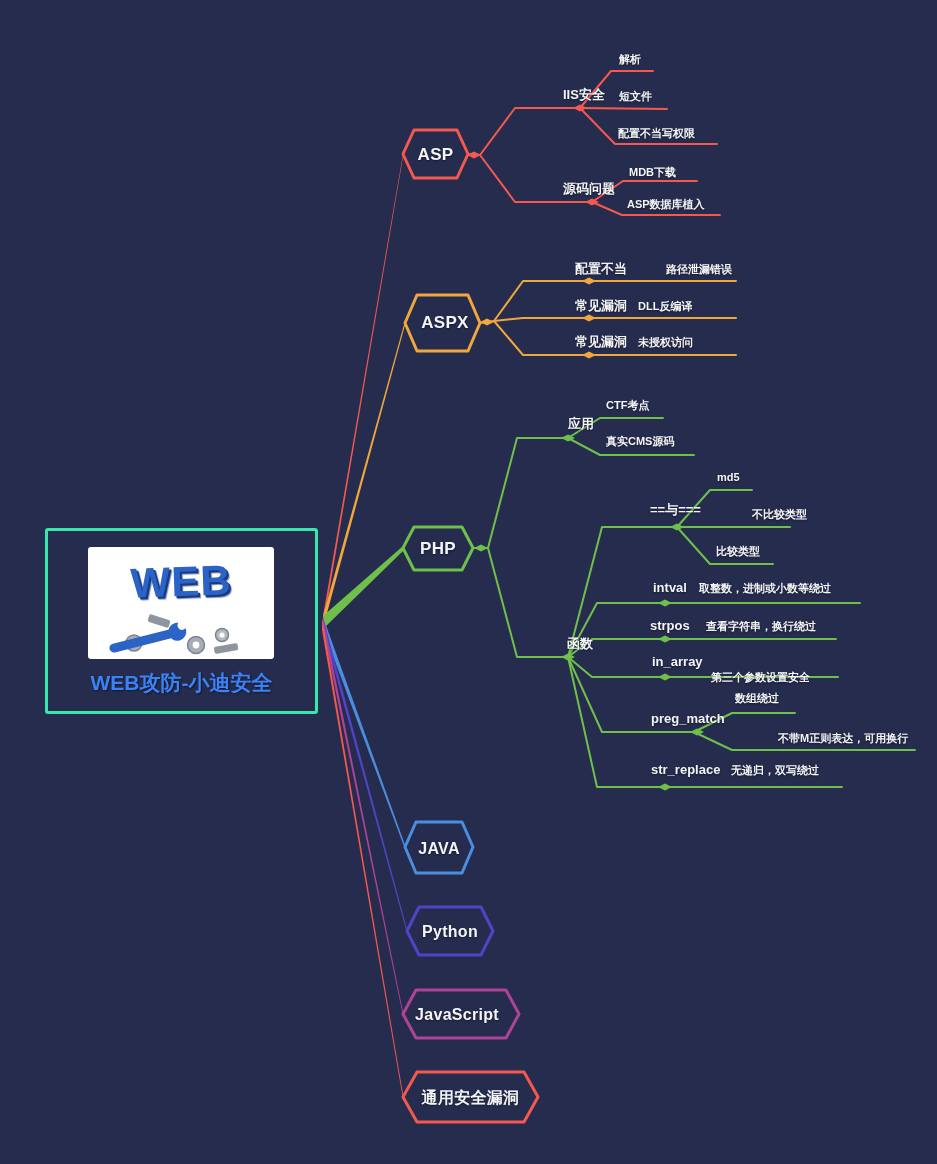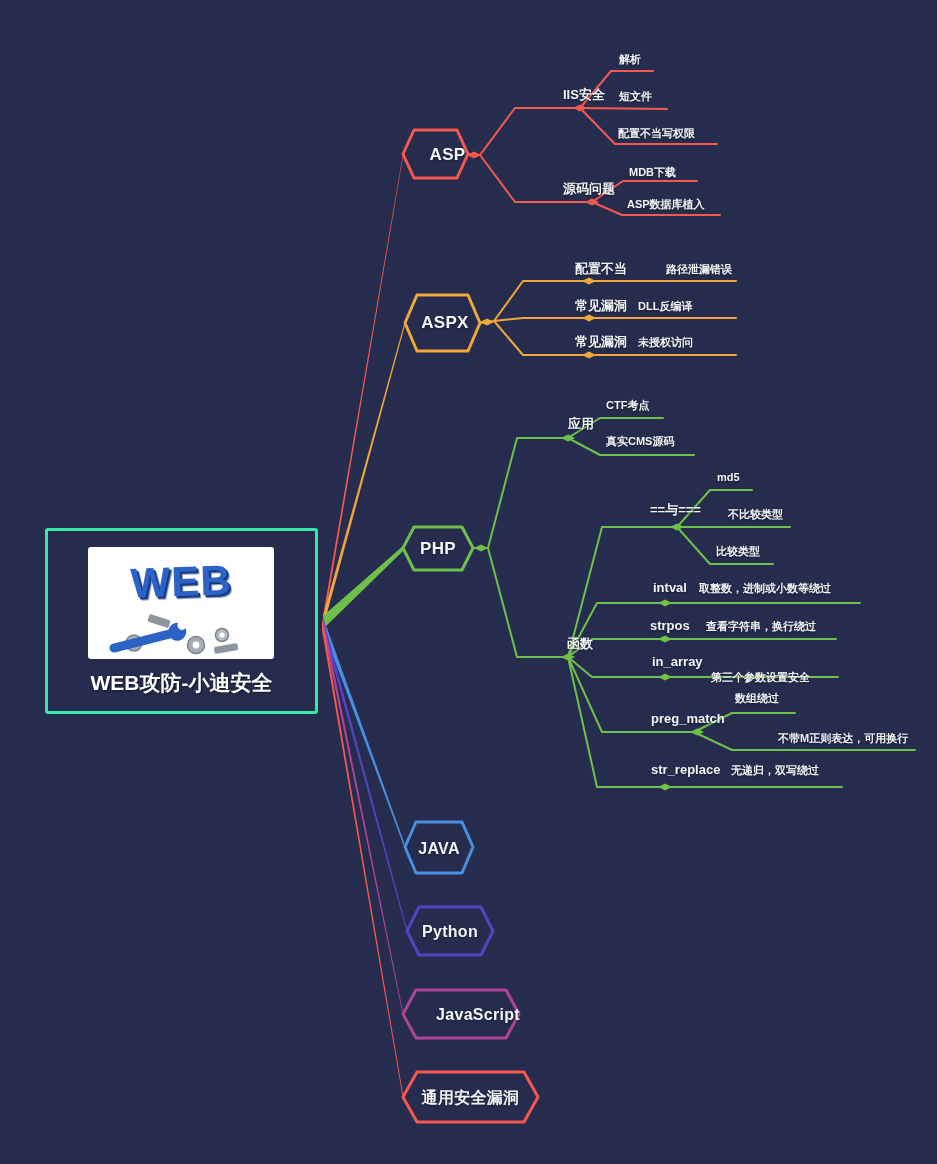--- a/index.html
+++ b/index.html
@@ -46,21 +46,21 @@
     font-size:42px;font-weight:800;
     color:#2b63c7;
     letter-spacing:1px;
     transform:rotate(-2deg);
     text-shadow:2px 2px 0 #173a80,3px 3px 1px rgba(23,58,128,.55);
     line-height:42px;
   }
   .root-title{
     position:absolute;left:0;right:0;top:138px;
     text-align:center;
-    color:#ffffff;
+    color:#3b82f6;
     font-size:21px;font-weight:700;
     text-shadow:1px 1px 2px rgba(0,0,0,.5);
   }
 </style>
 </head>
 <body>
 
 <div class="canvas">
 
   <svg class="wires" width="937" height="1164" viewBox="0 0 937 1164">
@@ -158,26 +158,26 @@
         <g transform="rotate(-14 60 28)">
           <rect x="12" y="24" width="68" height="9" rx="4.5" fill="#2b63c7"></rect>
           <circle cx="82" cy="28" r="9" fill="#2b63c7"></circle>
           <circle cx="88" cy="23" r="4.5" fill="#ffffff"></circle>
         </g>
       </svg>
     </div>
     <div class="root-title">WEB攻防-小迪安全</div>
   </div>
 
-  <div class="lbl hexlbl" style="left:403px;top:145px;width:65px;margin-left:12px;">ASP</div>
+  <div class="lbl hexlbl" style="left:403px;top:145px;width:65px;">ASP</div>
   <div class="lbl hexlbl" style="left:405px;top:313px;width:80px;">ASPX</div>
   <div class="lbl hexlbl" style="left:403px;top:539px;width:70px;">PHP</div>
   <div class="lbl hexlbl small" style="left:405px;top:839px;width:68px;">JAVA</div>
   <div class="lbl hexlbl small" style="left:407px;top:922px;width:86px;">Python</div>
-  <div class="lbl hexlbl small" style="left:424px;top:1005px;width:108px;">JavaScript</div>
+  <div class="lbl hexlbl small" style="left:403px;top:1005px;width:108px;">JavaScript</div>
   <div class="lbl hexlbl small" style="left:403px;top:1088px;width:135px;">通用安全漏洞</div>
 
   <div class="lbl lv2" style="left:519px;top:88px;">IIS安全</div>
   <div class="lbl leaf" style="left:619px;top:52px;">解析</div>
   <div class="lbl leaf" style="left:619px;top:89px;">短文件</div>
   <div class="lbl leaf" style="left:618px;top:126px;">配置不当写权限</div>
   <div class="lbl lv2" style="left:519px;top:182px;">源码问题</div>
   <div class="lbl leaf" style="left:629px;top:165px;">MDB下载</div>
   <div class="lbl leaf" style="left:627px;top:197px;">ASP数据库植入</div>
 
@@ -188,21 +188,21 @@
   <div class="lbl lv2" style="left:531px;top:335px;">常见漏洞</div>
   <div class="lbl leaf" style="left:638px;top:335px;">未授权访问</div>
 
   <div class="lbl lv2" style="left:524px;top:417px;">应用</div>
   <div class="lbl leaf" style="left:606px;top:398px;">CTF考点</div>
   <div class="lbl leaf" style="left:606px;top:434px;">真实CMS源码</div>
   <div class="lbl lv2" style="left:523px;top:637px;">函数</div>
 
   <div class="lbl lv2" style="left:606px;top:503px;">==与===</div>
   <div class="lbl leaf" style="left:717px;top:470px;">md5</div>
-  <div class="lbl leaf" style="left:728px;top:507px;text-align:right;">不比较类型</div>
+  <div class="lbl leaf" style="left:752px;top:507px;text-align:right;">不比较类型</div>
   <div class="lbl leaf" style="left:716px;top:544px;">比较类型</div>
 
   <div class="lbl lv2" style="left:609px;top:581px;">intval</div>
   <div class="lbl leaf" style="left:699px;top:581px;">取整数，进制或小数等绕过</div>
 
   <div class="lbl lv2" style="left:606px;top:619px;">strpos</div>
   <div class="lbl leaf" style="left:706px;top:619px;">查看字符串，换行绕过</div>
 
   <div class="lbl lv2" style="left:608px;top:655px;">in_array</div>
   <div class="lbl leaf" style="left:711px;top:670px;">第三个参数设置安全</div>

